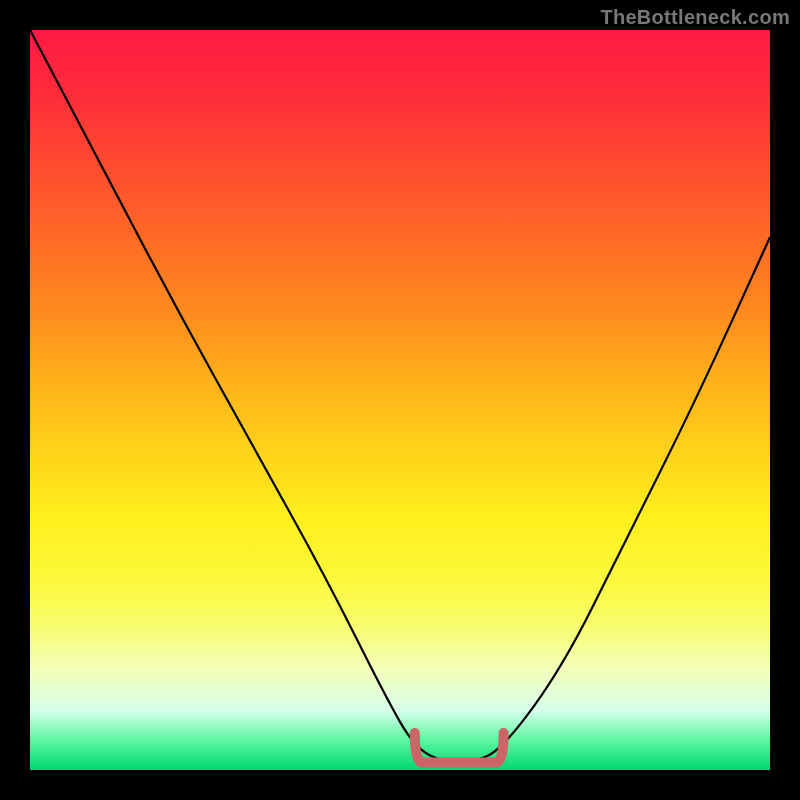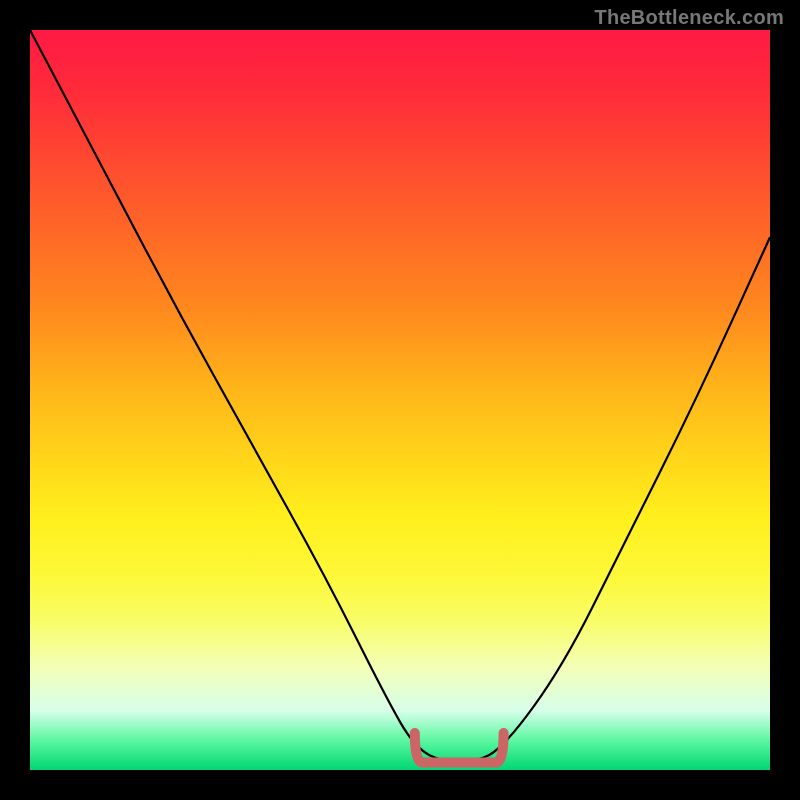--- a/index.html
+++ b/index.html
@@ -36,21 +36,21 @@
       #f8fd68 80%,
       #f4ffb6 86%,
       #d6ffea 92%,
       #5cf7a0 96%,
       #00d672 100%
     );
   }
   .watermark {
     position: absolute;
     top: 6px;
-    right: 16px;
+    right: 10px;
     color: #777;
     font-size: 20px;
     font-weight: 600;
     letter-spacing: 0.3px;
     user-select: none;
   }
   svg.curve {
     position: absolute;
     left: 30px;
     top: 30px;

